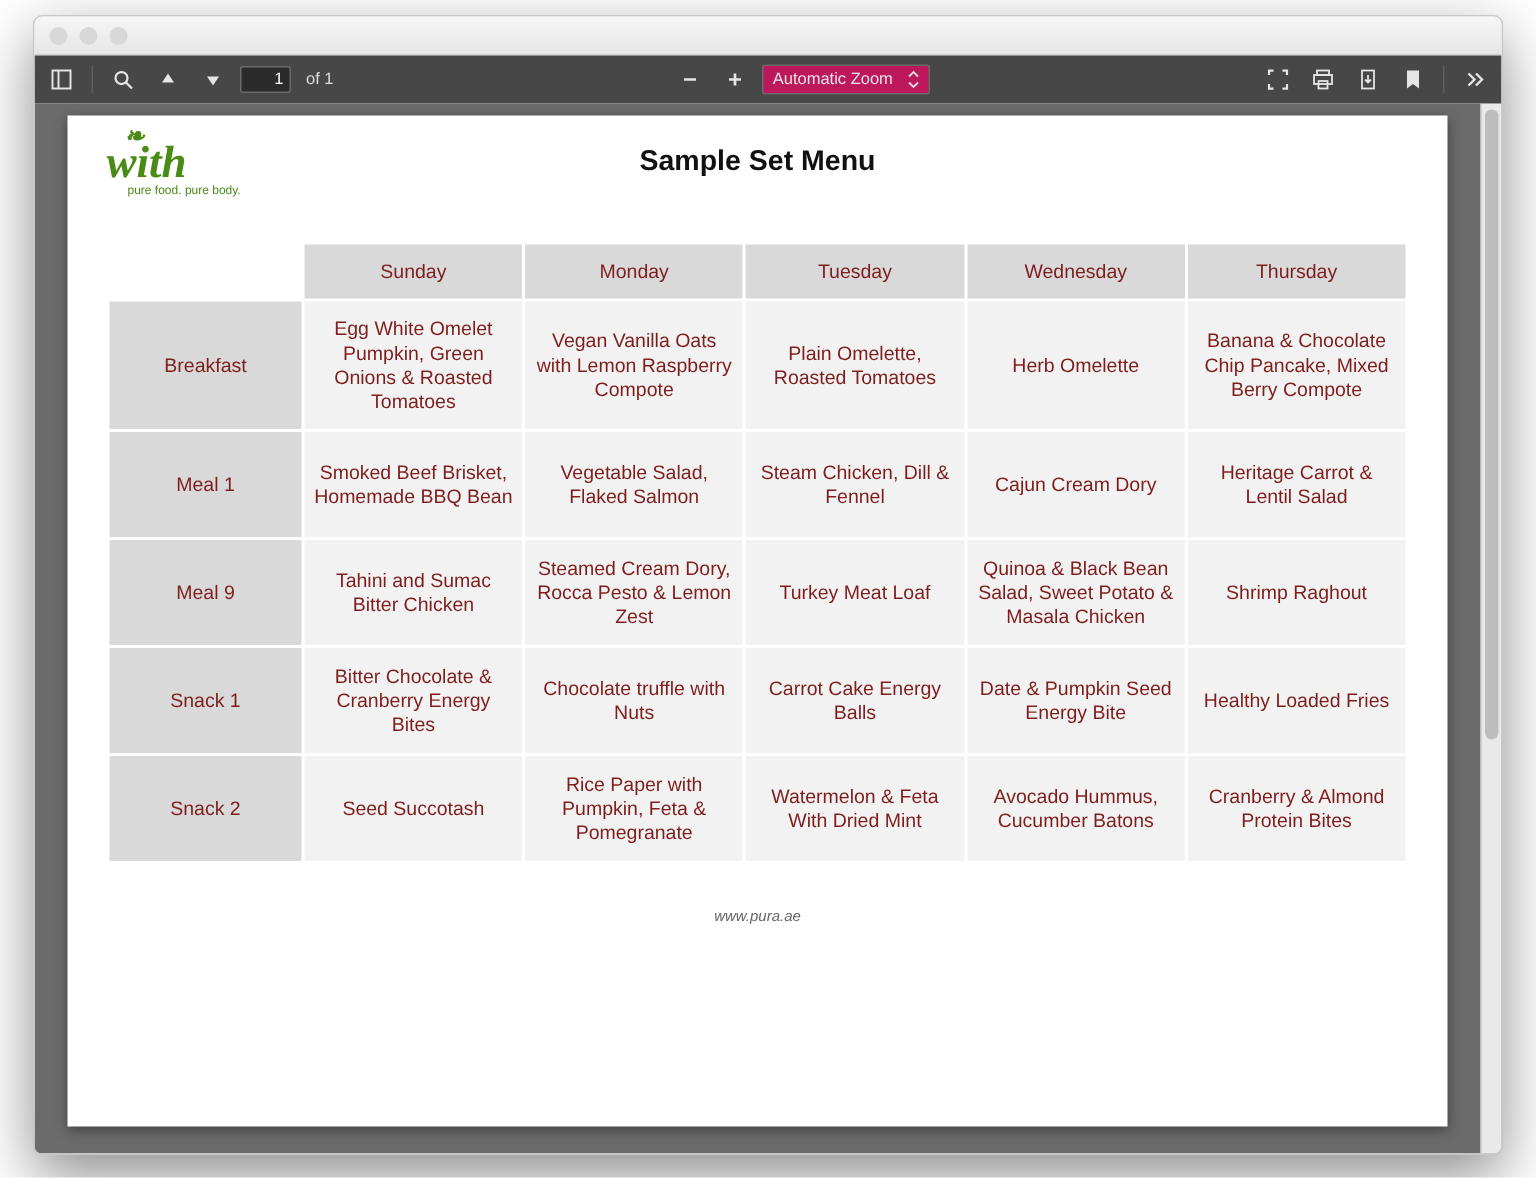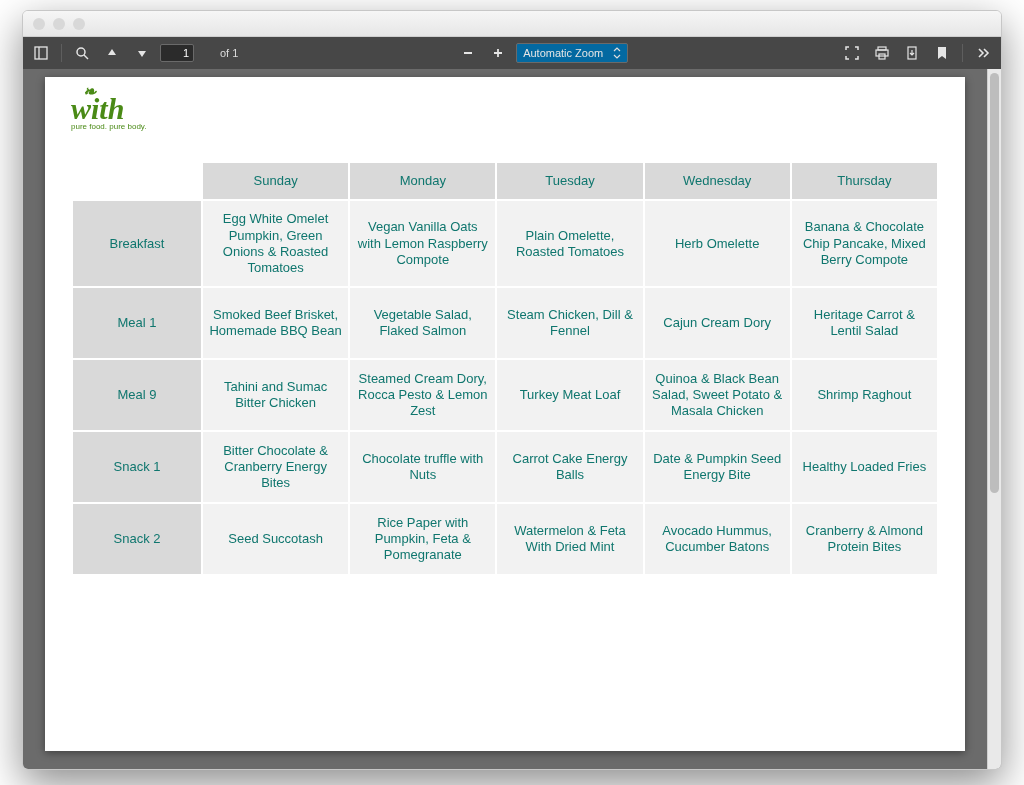--- a/index.html
+++ b/index.html
@@ -54,24 +54,24 @@
   .page-input {
     width: 34px; height: 18px;
     background: #2b2b2b;
     border: 1px solid #6a6a6a;
     color: #fff;
     font-size: 11px;
     text-align: right;
     padding-right: 4px;
     border-radius: 2px;
   }
-  .page-count { margin-left: 20px; margin-right: 6px; color: #ddd; }
+  .page-count { margin-left: 4px; margin-right: 6px; color: #ddd; }
   .zoom-select {
     display: flex; align-items: center;
-    background: #0369a1;
+    background: #be185d;
     border: 1px solid #6a6a6a;
     height: 20px;
     padding: 0 6px;
     border-radius: 2px;
     cursor: pointer;
     gap: 10px;
     font-size: 11px;
   }
   .spacer { flex: 1; }
   .content-wrap {
@@ -93,29 +93,29 @@
     min-height: 640px;
     padding: 18px 26px 10px 26px;
     box-shadow: 0 2px 8px rgba(0,0,0,0.4);
     display: flex;
     flex-direction: column;
   }
   .page-header-row { display: flex; align-items: flex-start; }
   .logo-area { width: 140px; }
   .logo-name { color:#4a8a16; font-family: Georgia, serif; font-style: italic; font-weight: bold; font-size: 30px; line-height: 0.9; position: relative; }
   .logo-leaf { position: absolute; left: 12px; top: -10px; font-size: 16px; color:#4a8a16; }
-  .logo-tag { color:#4a8a16; font-size: 8px; margin-top: 0; }
+  .logo-tag { color:#4a8a16; font-size: 8px; margin-left: 14px; margin-top: 0; }
   .doc-title { flex: 1; text-align: center; font-weight: bold; font-size: 19px; color: #111; padding-top: 2px; }
   .menu-table {
     border-collapse: collapse;
     width: 100%;
     margin-top: 30px;
     table-layout: fixed;
     font-size: 13px;
-    color: #0f766e;
+    color: #7f1d1d;
   }
   .menu-table th, .menu-table td {
     border: 2px solid #fff;
     padding: 10px 6px;
     text-align: center;
     vertical-align: middle;
     line-height: 1.25;
   }
   .menu-table thead th { background: #d9d9d9; font-weight: normal; height: 30px; }
   .menu-table thead th.blank { background: #fff; }
@@ -231,20 +231,21 @@
       <div class="page">
 
         <div class="page-header-row">
           <div class="logo-area">
             <div class="logo-name">
               <span class="logo-leaf">❧</span>
               <span>with</span>
             </div>
             <div class="logo-tag">pure food. pure body.</div>
           </div>
+          <div class="doc-title">Sample Set Menu</div>
           <div style="width:140px"></div>
         </div>
 
         <table class="menu-table">
           <colgroup>
               <col style="width:130px">
               <col>
               <col>
               <col>
               <col>
@@ -297,20 +298,21 @@
               <th>Snack 2</th>
               <td>Seed Succotash</td>
               <td>Rice Paper with Pumpkin, Feta &amp; Pomegranate</td>
               <td>Watermelon &amp; Feta With Dried Mint</td>
               <td>Avocado Hummus, Cucumber Batons</td>
               <td>Cranberry  &amp; Almond Protein Bites</td>
             </tr>
           </tbody>
         </table>
 
+        <div class="footer-url">www.pura.ae</div>
       </div>
     </div>
     <div class="vscrollbar">
       <div class="thumb"></div>
     </div>
   </div>
 
 </div>
 
 </body></html>

